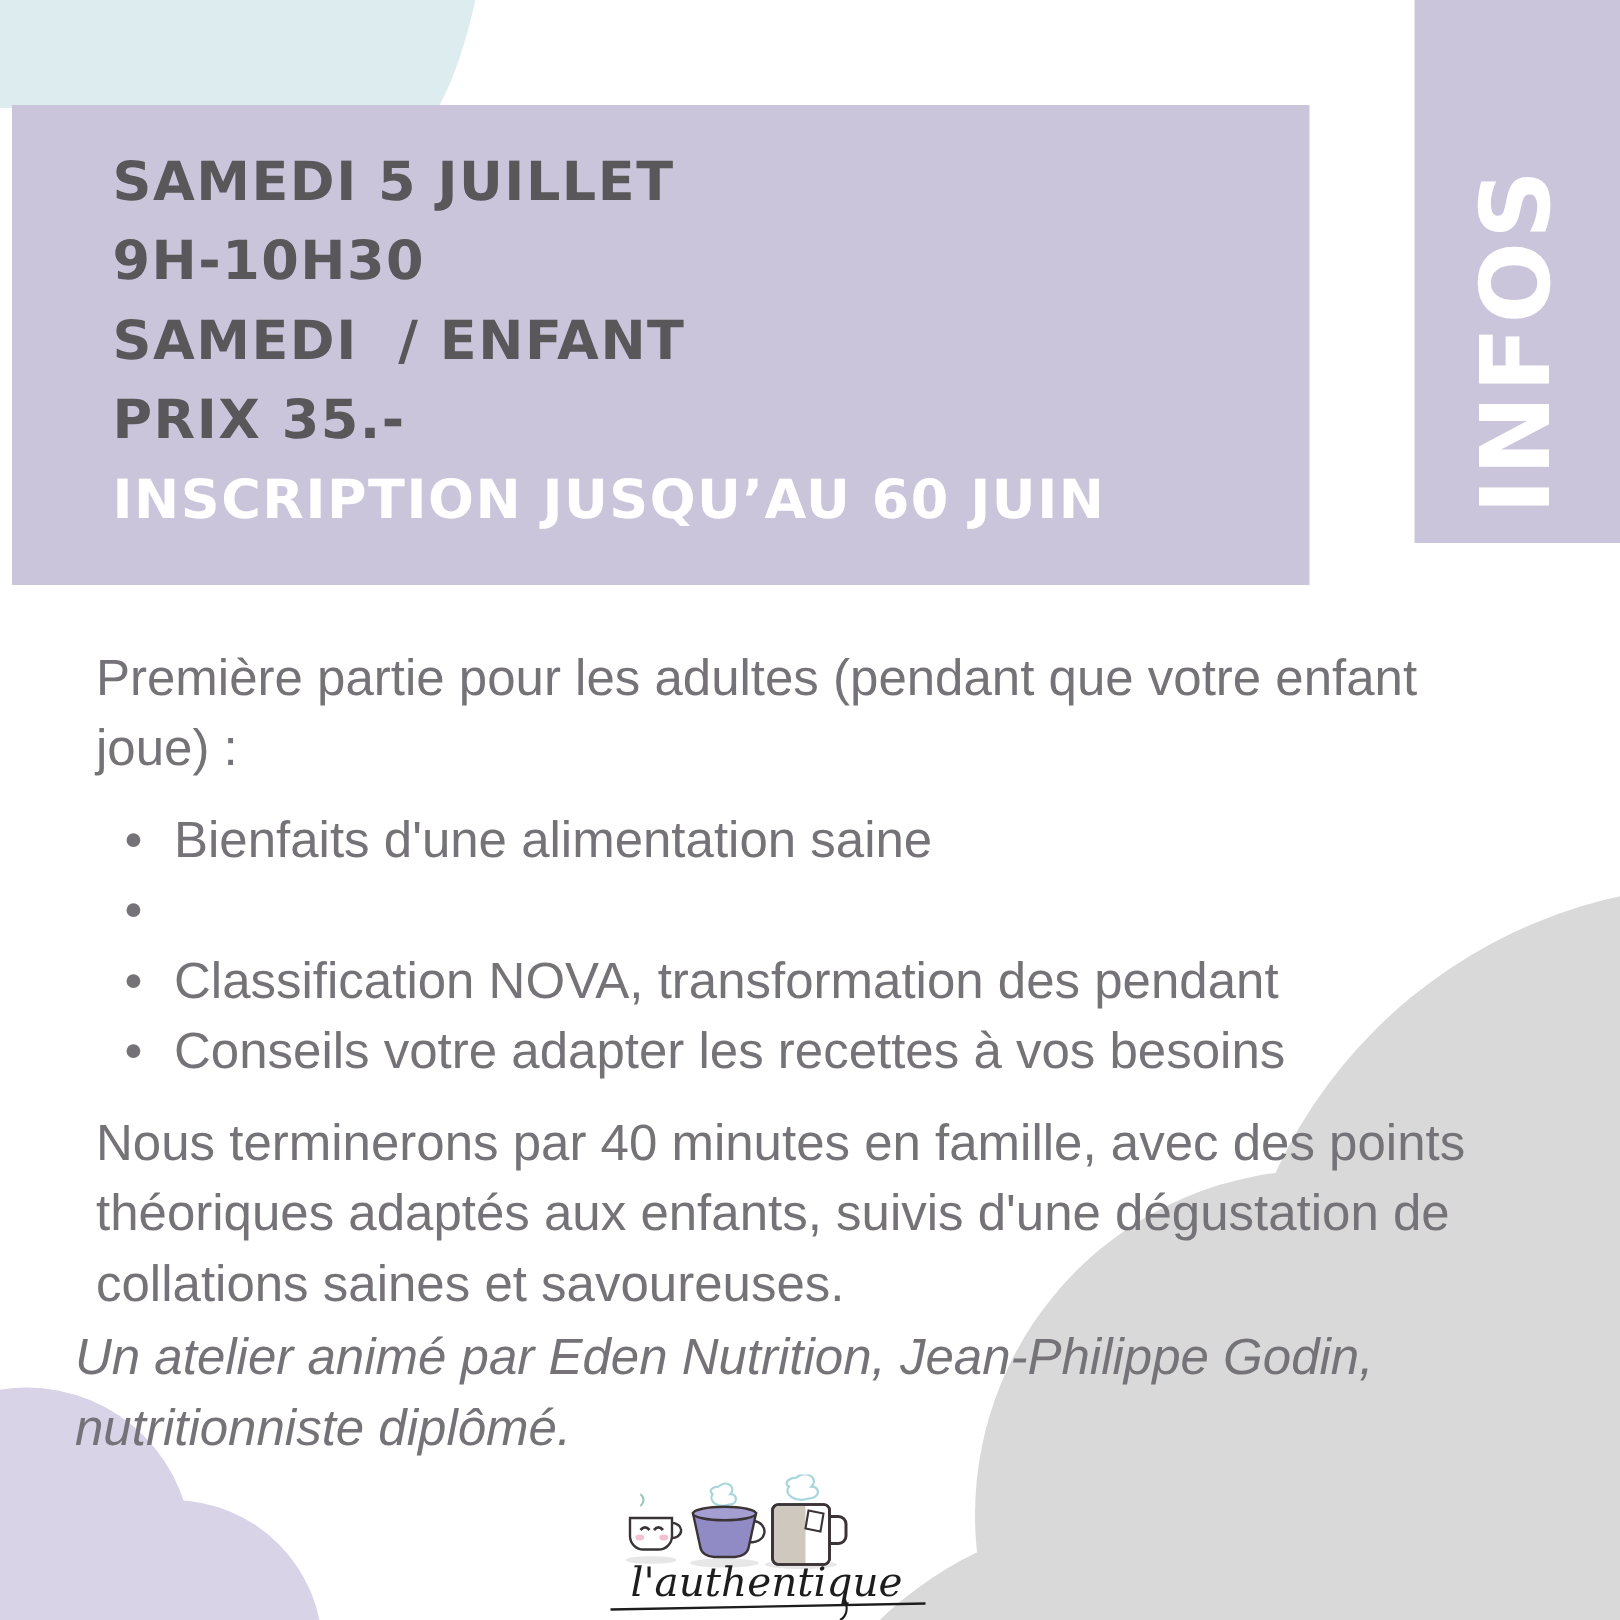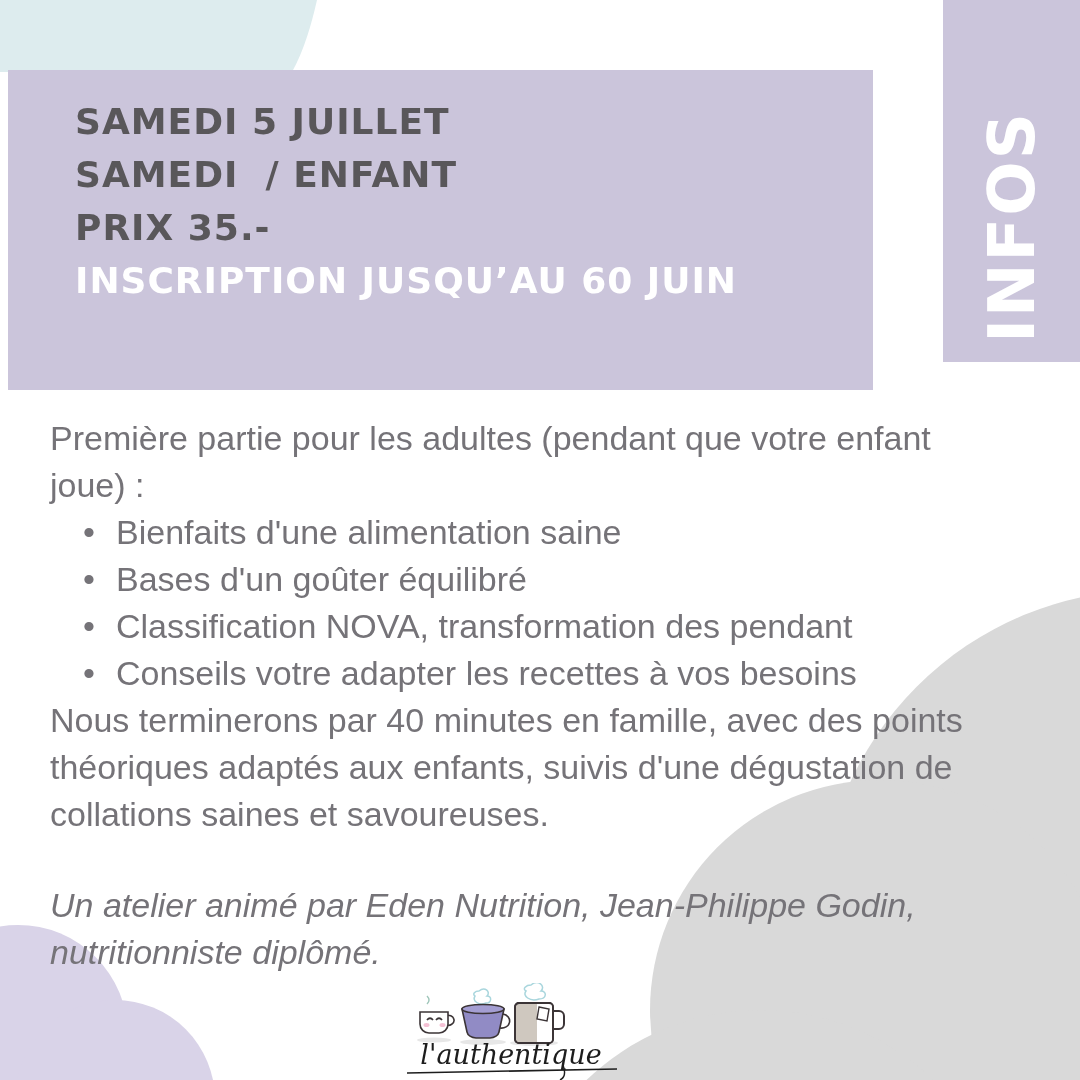--- a/index.html
+++ b/index.html
@@ -32,21 +32,21 @@
   .side-label{
     transform:rotate(-90deg);white-space:nowrap;
     font-family:"DejaVu Sans","Liberation Sans",sans-serif;
     font-weight:bold;font-size:64px;letter-spacing:2px;color:#ffffff;
   }
   
   .copy{
     position:absolute;left:50px;top:415px;width:945px;z-index:2;
     color:#757378;font-size:34px;line-height:47px;
   }
-  .para{margin:0;}
+  .para{margin:14px;}
   .b-row{display:flex;padding-left:33px;}
   .b-dot{width:33px;flex:none;color:#757378;}
   .credit{
     position:absolute;left:50px;top:848px;width:990px;z-index:2;
     color:#757378;font-size:34px;line-height:47px;font-style:italic;
   }
   
   .logo{position:absolute;left:403px;top:983px;width:220px;height:97px;z-index:2;}
 </style>
 </head>
@@ -60,40 +60,40 @@
     <circle cx="760" cy="1260" r="250"></circle>
   </g>
   <g fill="#d9d3e8">
     <circle cx="18" cy="1035" r="110"></circle>
     <circle cx="115" cy="1100" r="100"></circle>
   </g>
 </svg>
 
 <div class="banner">
   <div class="banner-line">SAMEDI 5 JUILLET</div>
+  <div class="banner-line">9H-10H30</div>
   <div class="banner-line">SAMEDI  / ENFANT</div>
   <div class="banner-line">PRIX 35.-</div>
   <div class="banner-line white">INSCRIPTION JUSQU’AU 60 JUIN</div>
 </div>
 
 <div class="side-panel"></div>
 <div class="side-label-wrap">
   <span class="side-label">INFOS</span>
 </div>
 
 <div class="copy">
   <p class="para">Première partie pour les adultes (pendant que votre enfant joue) :</p>
   <div>
     <div class="b-row">
       <span class="b-dot">•</span>
       <span>Bienfaits d'une alimentation saine</span>
     </div>
     <div class="b-row">
       <span class="b-dot">•</span>
-      <span>Bases d'un goûter équilibré</span>
     </div>
     <div class="b-row">
       <span class="b-dot">•</span>
       <span>Classification NOVA, transformation des pendant</span>
     </div>
     <div class="b-row">
       <span class="b-dot">•</span>
       <span>Conseils votre adapter les recettes à vos besoins</span>
     </div>
   </div>

